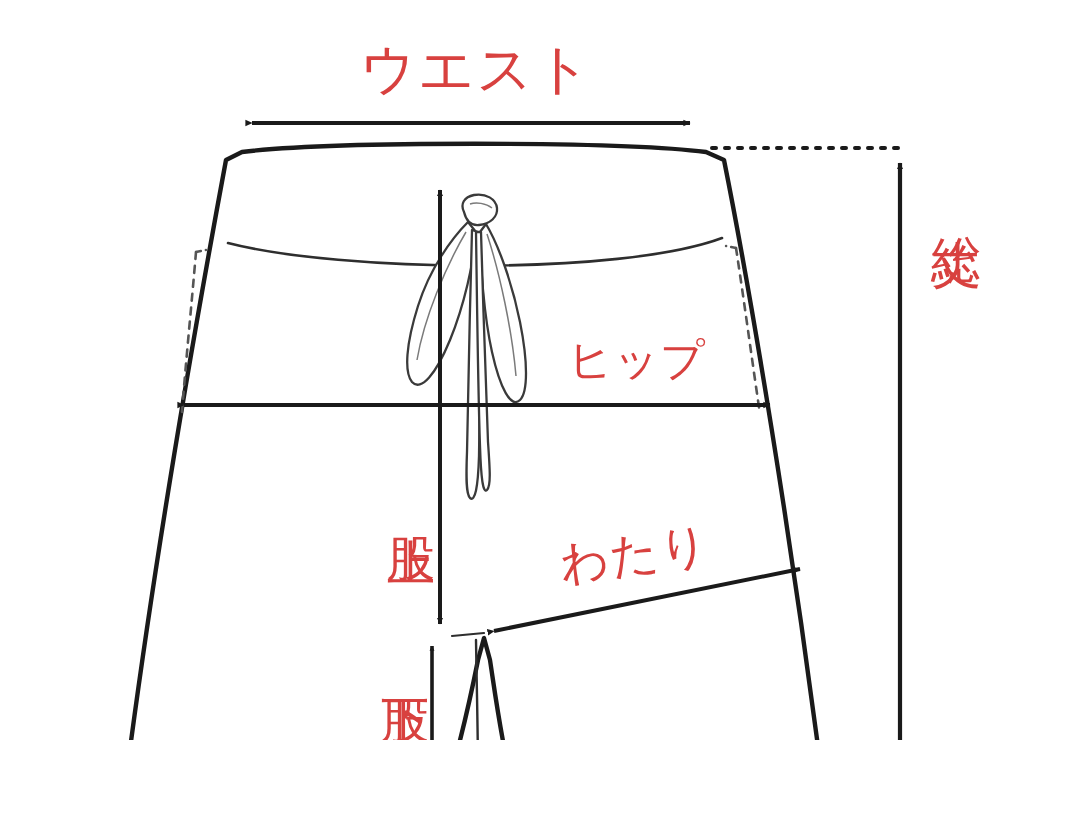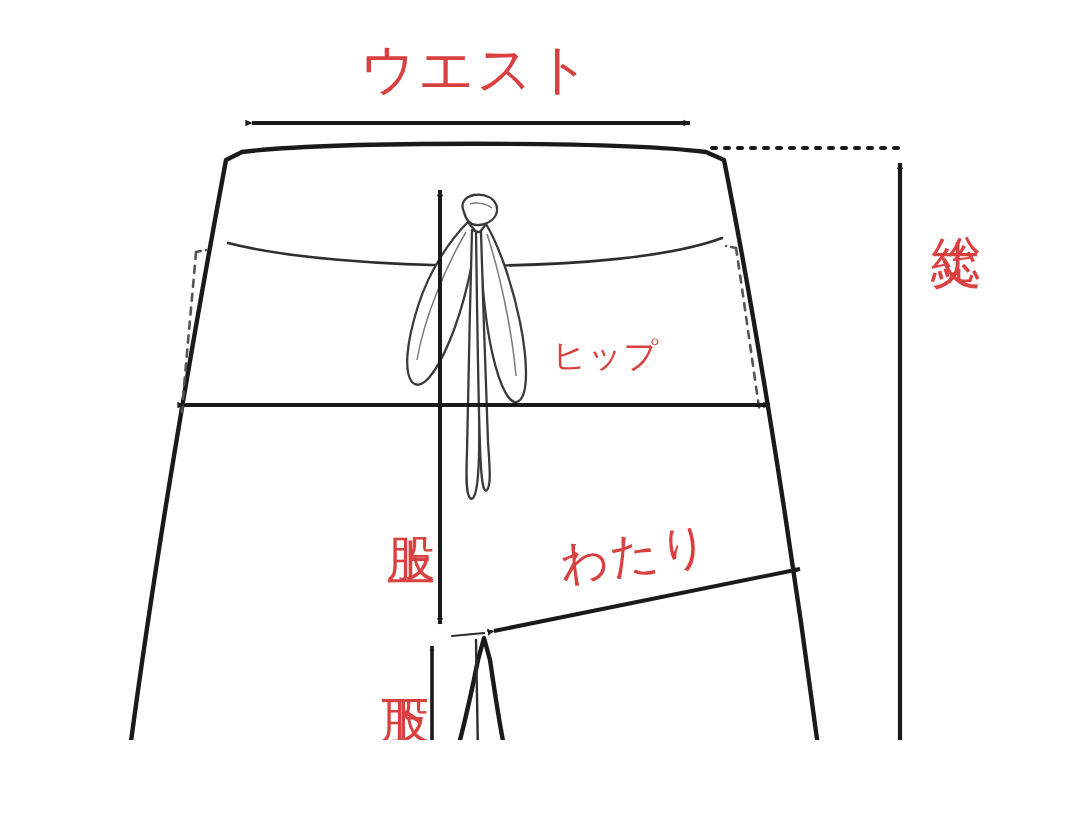--- a/index.html
+++ b/index.html
@@ -35,23 +35,23 @@
     line-height: 1.0;
     user-select: none;
   }
   .label-waist {
     left: 360px;
     top: 42px;
     font-size: 55px;
     letter-spacing: 2px;
   }
   .label-hip {
-    left: 552px;
+    left: 568px;
     top: 338px;
-    font-size: 34px;
+    font-size: 44px;
     letter-spacing: 1px;
   }
   .label-total {
     left: 930px;
     top: 196px;
     font-size: 50px;
     writing-mode: vertical-rl;
     text-orientation: upright;
     line-height: 1.05;
     letter-spacing: 4px;

